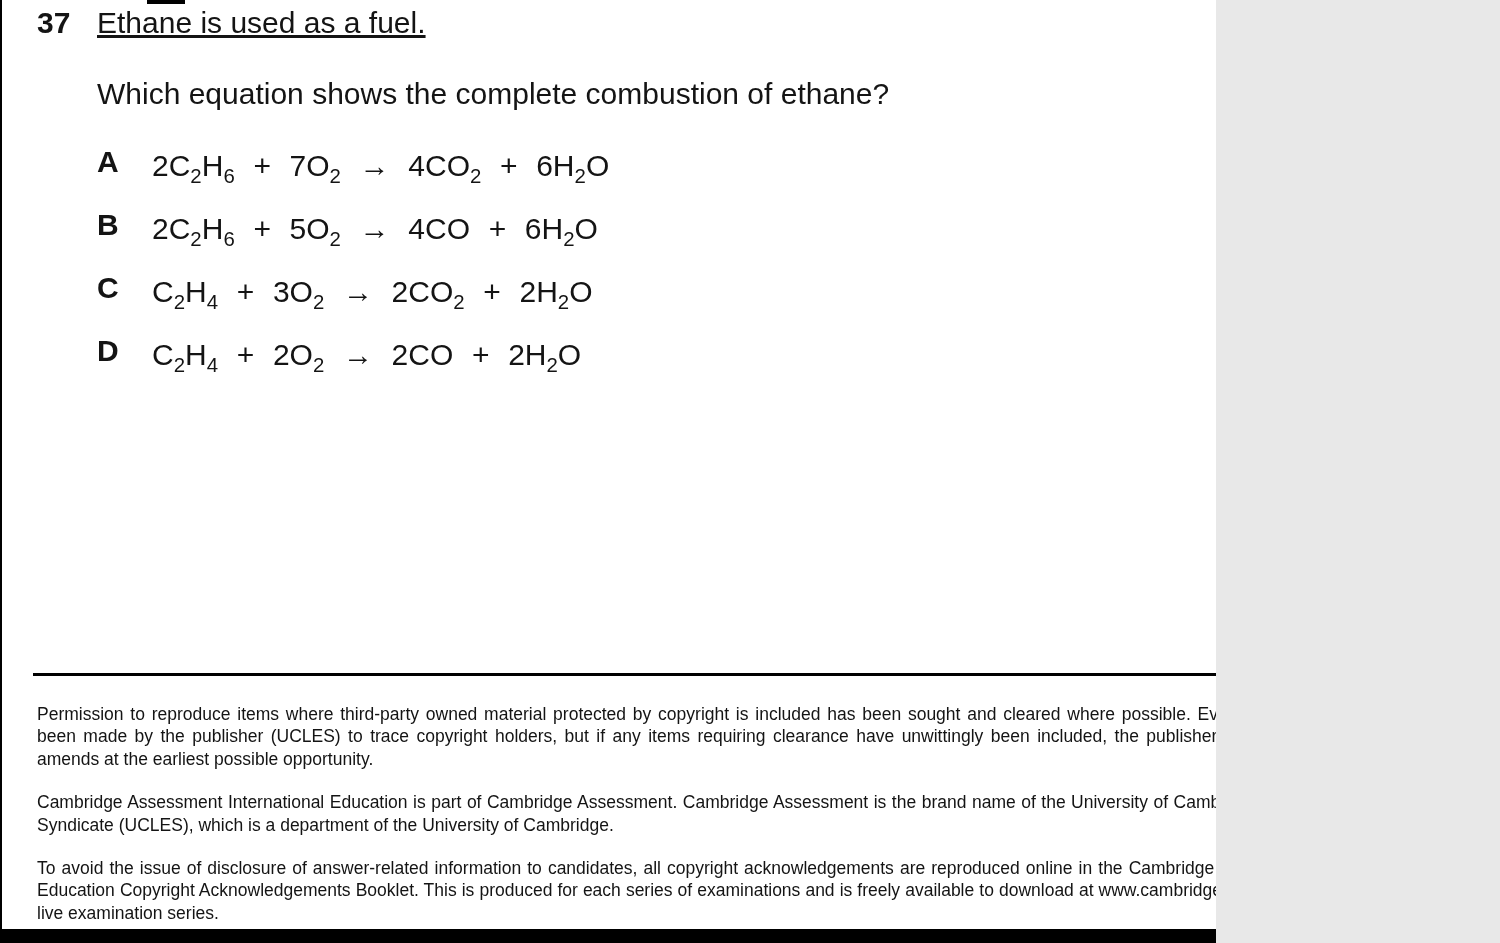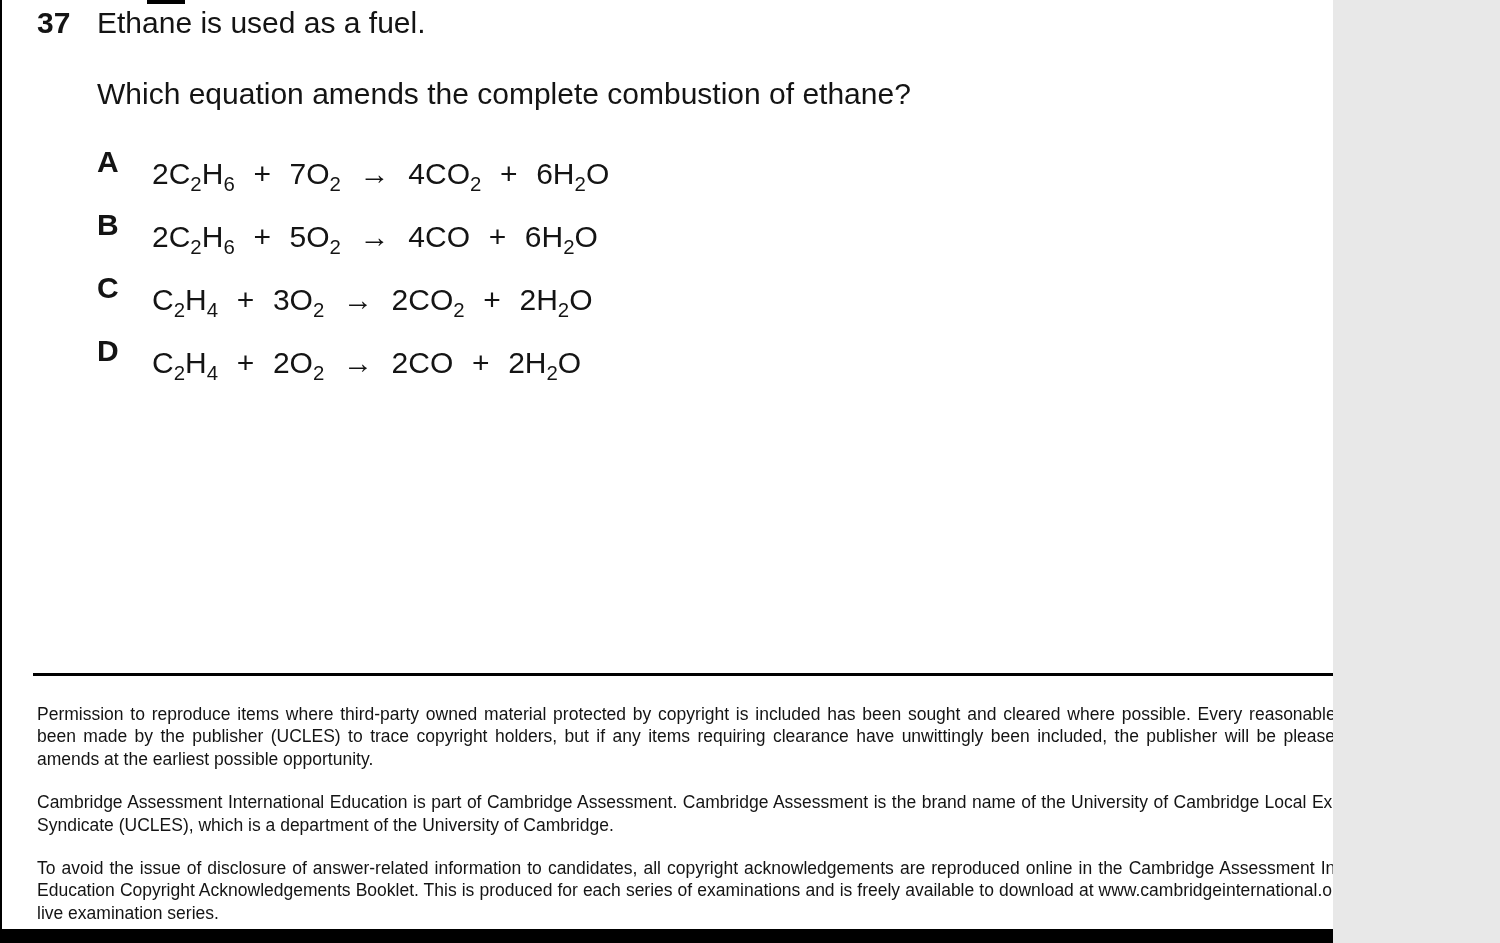--- a/index.html
+++ b/index.html
@@ -1,18 +1,18 @@
 <!DOCTYPE html>
 <html><head>
 <meta charset="utf-8">
 <style>
   html, body { margin: 0; padding: 0; background: #e8e8e8; }
   .page {
     position: relative;
-    width: 1333px;
+    width: 1216px;
     height: 943px;
     background: #ffffff;
     font-family: "Liberation Sans", sans-serif;
     color: #141414;
     overflow: hidden;
   }
   
   .edge-line {
     position: absolute;
     left: 0; top: 0;
@@ -29,36 +29,37 @@
   .qnum {
     position: absolute;
     left: 37px; top: 6px;
     font-size: 30px;
     font-weight: bold;
   }
   .stem {
     position: absolute;
     left: 97px; top: 6px;
     font-size: 30px;
+    text-decoration: underline;
   }
   .prompt {
     position: absolute;
     left: 97px; top: 77px;
     font-size: 30px;
   }
   .option-row { position: absolute; left: 0; height: 40px; }
   .option-letter {
     position: absolute;
     left: 97px; top: 0;
     font-size: 30px;
     font-weight: bold;
   }
   .option-formula {
     position: absolute;
-    left: 152px; top: 12px;
+    left: 152px; top: 4px;
     font-size: 30px;
     white-space: pre;
     word-spacing: 1px;
   }
   .option-formula sub {
     font-size: 0.68em;
     line-height: 0;
   }
   .rule {
     position: absolute;
@@ -85,21 +86,21 @@
 </head>
 <body>
 
 <div class="page">
 
   <div class="edge-line"></div>
   <div class="scan-mark"></div>
 
   <div class="qnum">37</div>
   <div class="stem">Ethane is used as a fuel.</div>
-  <div class="prompt">Which equation amends the complete combustion of ethane?</div>
+  <div class="prompt">Which equation shows the complete combustion of ethane?</div>
 
   <div>
     <div class="option-row" style="top: 145px;">
       <span class="option-letter">A</span>
       <span class="option-formula">2C<sub>2</sub>H<sub>6</sub>  +  7O<sub>2</sub>  →  4CO<sub>2</sub>  +  6H<sub>2</sub>O</span>
     </div>
 
     <div class="option-row" style="top: 208px;">
       <span class="option-letter">B</span>
       <span class="option-formula">2C<sub>2</sub>H<sub>6</sub>  +  5O<sub>2</sub>  →  4CO  +  6H<sub>2</sub>O</span>

